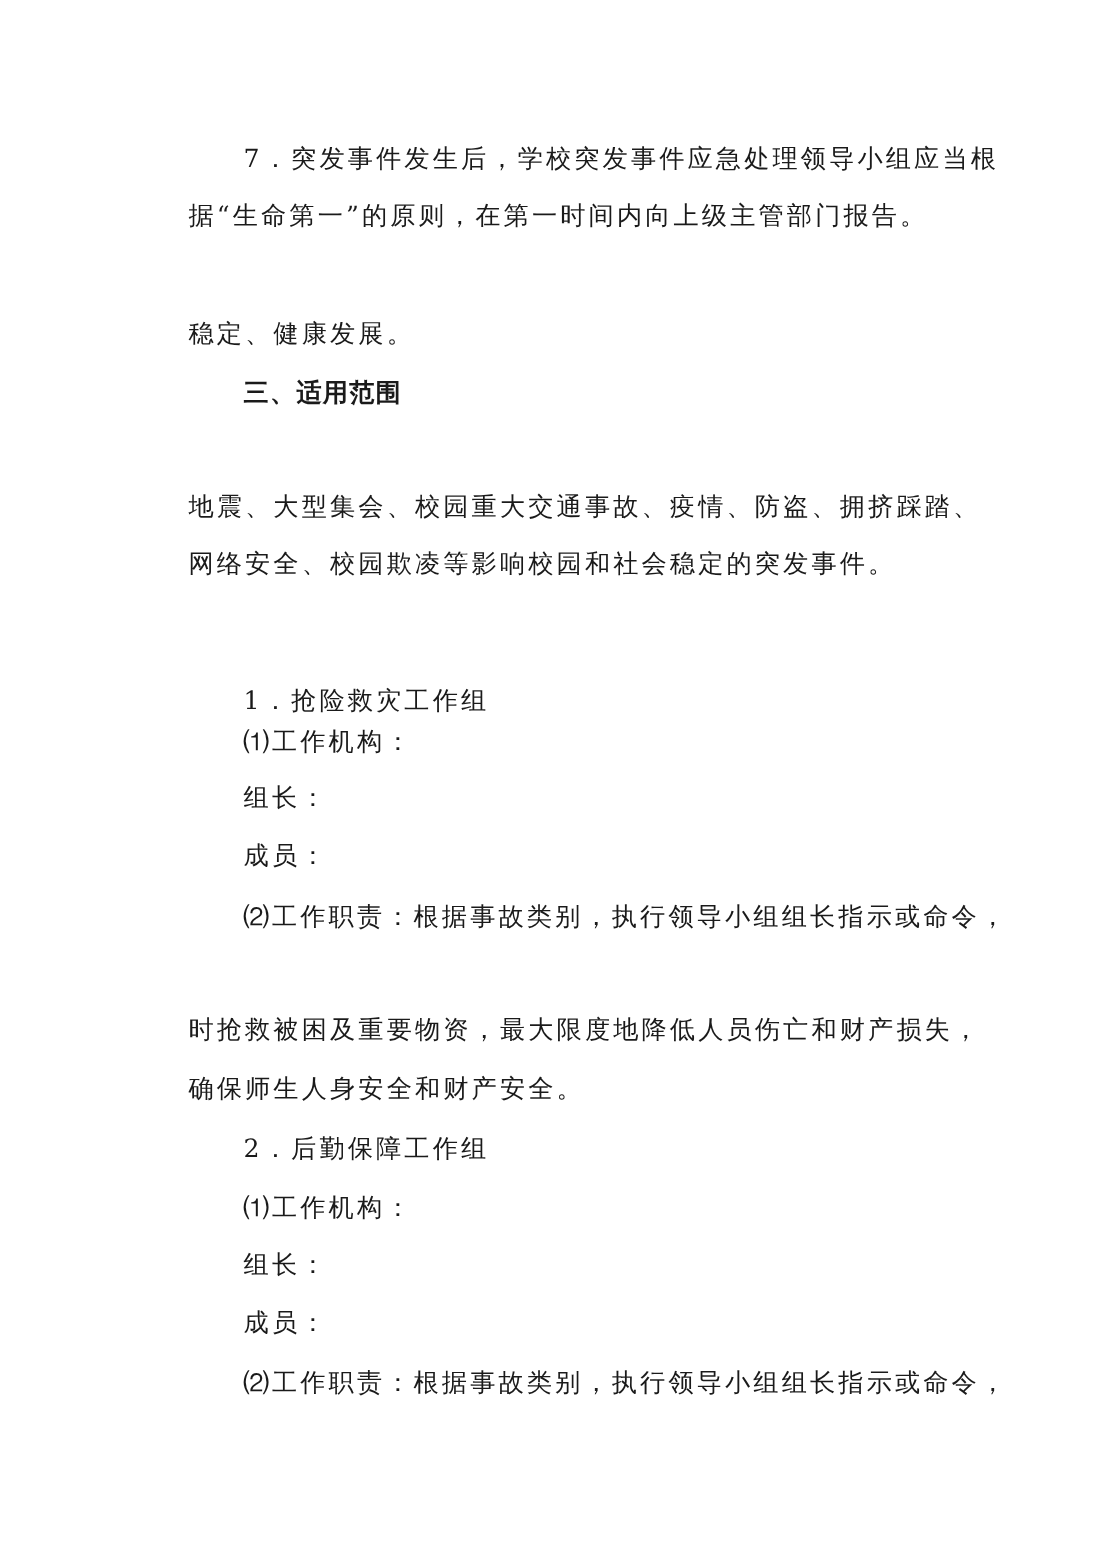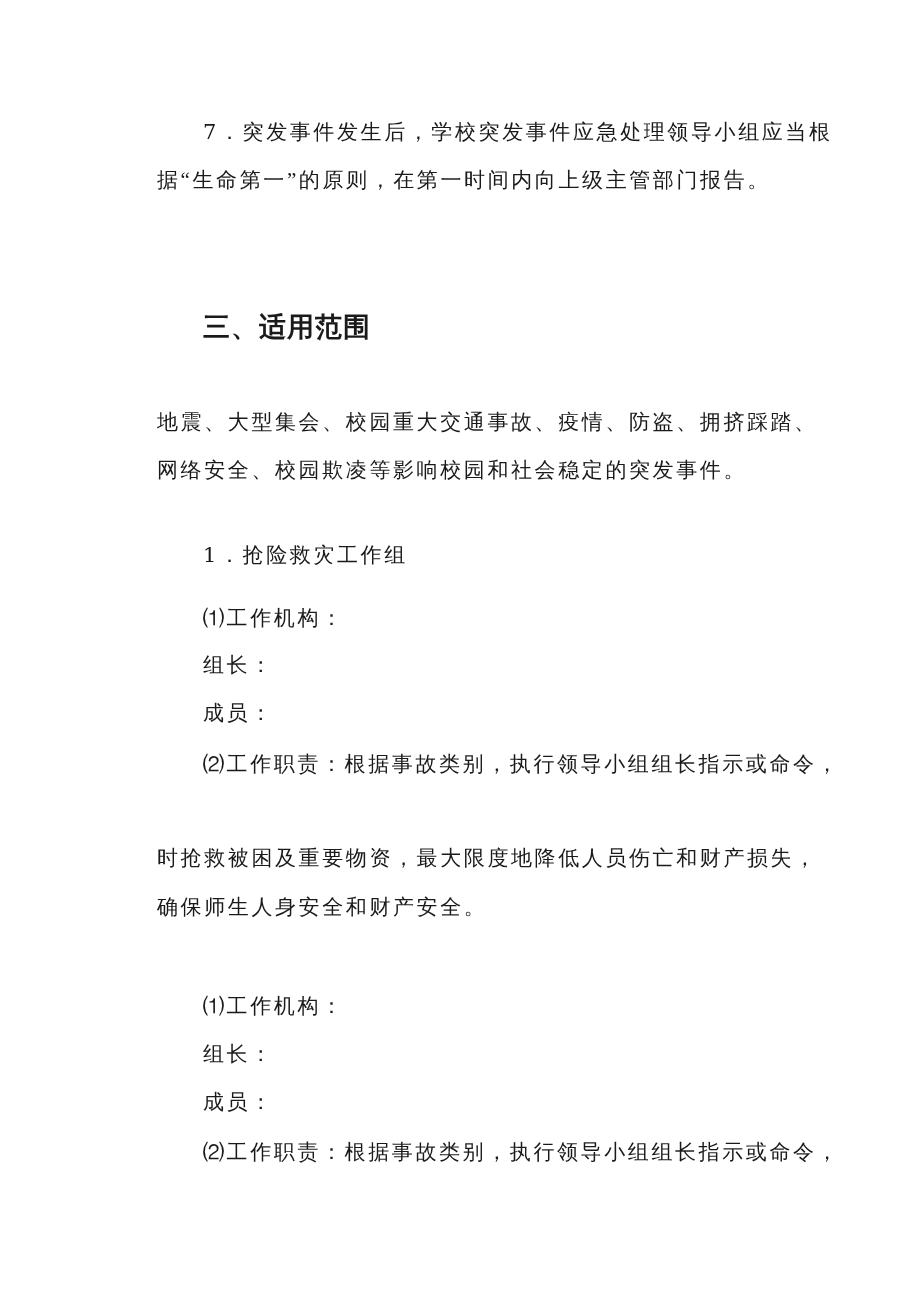--- a/index.html
+++ b/index.html
@@ -2,37 +2,39 @@
 <html><head>
 <meta charset="utf-8">
 <style>
   html, body { margin: 0; padding: 0; background: #ffffff; }
   body { width: 920px; height: 1301px; position: relative; overflow: hidden;
          font-family: "DejaVu Serif", "Liberation Serif", serif; color: #1a1a1a; }
   .page { position: absolute; left: 0; top: 0; width: 920px; height: 1301px; background: #fff; margin-left: 20px; }
   .line { position: absolute; white-space: nowrap; font-size: 21px; line-height: 28px;
           letter-spacing: 2.6px; }
   .heading { font-family: "DejaVu Sans", "Liberation Sans", sans-serif; font-weight: bold;
-             letter-spacing: 1px; font-size: 27px; }
+             letter-spacing: 1px; font-size: 21px; }
   .indent { left: 183px; }
-  .flush { left: 137px; font-family: Liberation Serif, serif; }
+  .flush { left: 137px; }
 </style>
 </head>
 <body>
 
 <div class="page">
   <div class="line indent" style="top:118px">7．突发事件发生后，学校突发事件应急处理领导小组应当根</div>
   <div class="line flush" style="top:166px">据“生命第一”的原则，在第一时间内向上级主管部门报告。</div>
+  <div class="line flush" style="top:264px">稳定、健康发展。</div>
   <div class="line indent heading" style="top:313px">三、适用范围</div>
   <div class="line flush" style="top:456px">网络安全、校园欺凌等影响校园和社会稳定的突发事件。</div>
   <div class="line flush" style="top:408px">地震、大型集会、校园重大交通事故、疫情、防盗、拥挤踩踏、</div>
-  <div class="line indent" style="top:541px">1．抢险救灾工作组</div>
+  <div class="line indent" style="top:570px">1．抢险救灾工作组</div>
   <div class="line indent" style="top:604px">⑴工作机构：</div>
   <div class="line indent" style="top:651px">组长：</div>
   <div class="line indent" style="top:699px">成员：</div>
   <div class="line indent" style="top:750px">⑵工作职责：根据事故类别，执行领导小组组长指示或命令，</div>
   <div class="line flush" style="top:893px">确保师生人身安全和财产安全。</div>
   <div class="line flush" style="top:844px">时抢救被困及重要物资，最大限度地降低人员伤亡和财产损失，</div>
+  <div class="line indent" style="top:943px">2．后勤保障工作组</div>
   <div class="line indent" style="top:992px">⑴工作机构：</div>
   <div class="line indent" style="top:1040px">组长：</div>
   <div class="line indent" style="top:1088px">成员：</div>
   <div class="line indent" style="top:1138px">⑵工作职责：根据事故类别，执行领导小组组长指示或命令，</div>
 </div>
 
 </body></html>

